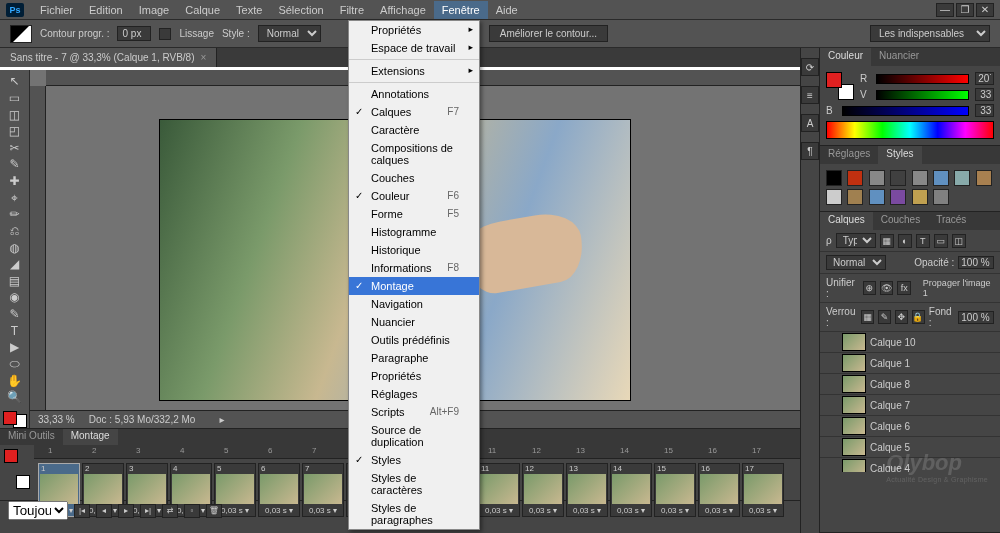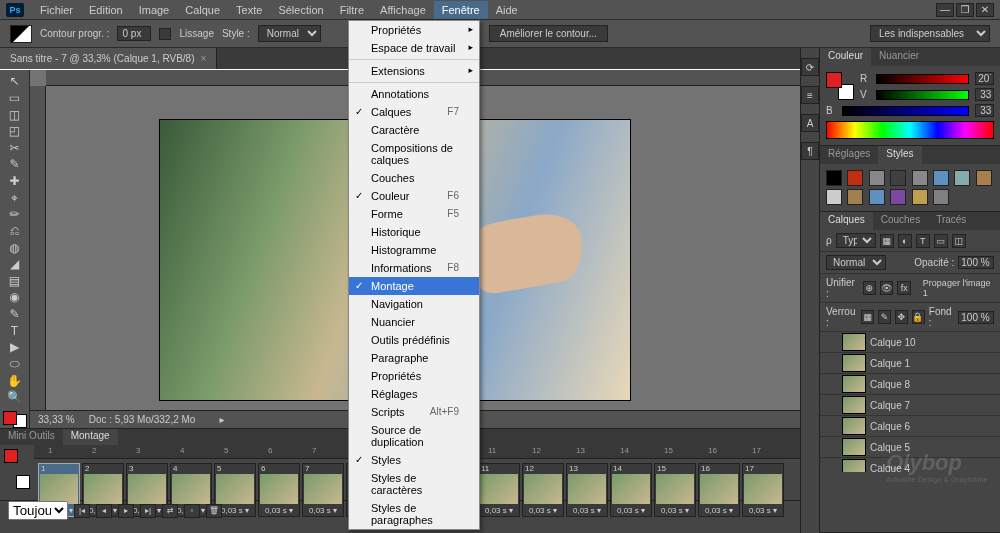--- a/index.html
+++ b/index.html
@@ -8,21 +8,21 @@
   .ps-logo { width: 18px; height: 14px; background: #001e36; color: #31a8ff; font-weight: bold; font-size: 9px; display: flex; align-items: center; justify-content: center; border-radius: 2px; margin-right: 8px; }
   .menubar .menu-item { padding: 3px 8px; cursor: default; }
   .menubar .menu-item.open { background: #4a6a8a; color: #fff; }
   .win-controls { margin-left: auto; display: flex; gap: 2px; }
   .win-controls span { width: 18px; height: 14px; background: #3a3a3a; display: flex; align-items: center; justify-content: center; font-size: 10px; border: 1px solid #222; }
   .optbar { height: 28px; background: #535353; border-bottom: 1px solid #2a2a2a; display: flex; align-items: center; padding: 0 10px; gap: 8px; font-size: 10px; }
   .optbar .swatch { width: 22px; height: 18px; background: linear-gradient(135deg,#000 48%,#fff 52%); border:1px solid #222; }
   .optbar select, .optbar input, .optbar button { background: #3a3a3a; color: #ccc; border: 1px solid #222; font-size: 10px; padding: 1px 4px; }
   .optbar .chk { width:12px; height:12px; border:1px solid #222; background:#3a3a3a; display:inline-block; }
   .essentials { margin-left: auto; }
-  .tabbar { height: 22px; background: #3a3a3a; border-bottom: 1px solid #ffffff; display: flex; align-items: stretch; }
+  .tabbar { height: 22px; background: #3a3a3a; border-bottom: 3px solid #ffffff; display: flex; align-items: stretch; }
   .doctab { background: #535353; border-right: 1px solid #222; padding: 0 10px; display: flex; align-items: center; gap: 6px; font-size: 10px; }
   .doctab .x { color: #999; }
   .workspace { position: absolute; top: 70px; left: 0; right: 200px; bottom: 105px; display: flex; }
   .toolbar { width: 30px; background: #535353; border-right: 1px solid #2a2a2a; display: flex; flex-direction: column; align-items: center; padding-top: 4px; gap: 2px; }
   .toolbar .tool { width: 22px; height: 20px; display: flex; align-items: center; justify-content: center; font-size: 12px; color: #ccc; border-radius: 2px; }
   .toolbar .fgbg { position: relative; width: 24px; height: 24px; margin-top: 4px; }
   .toolbar .fgbg .bg { position: absolute; right: 0; bottom: 0; width: 14px; height: 14px; background: #fff; border: 1px solid #000; }
   .toolbar .fgbg .fg { position: absolute; left: 0; top: 0; width: 14px; height: 14px; background: #e02020; border: 1px solid #000; }
   .canvas-area { flex: 1; background: #737373; position: relative; overflow: hidden; }
   .ruler-h { position: absolute; top: 0; left: 16px; right: 0; height: 16px; background: #535353; border-bottom: 1px solid #222; }
@@ -212,24 +212,24 @@
     </div>
     <div class="dd-item checked">
       <span>Couleur</span>
       <span class="shortcut">F6</span>
     </div>
     <div class="dd-item">
       <span>Forme</span>
       <span class="shortcut">F5</span>
     </div>
     <div class="dd-item">
+      <span>Histogramme</span>
+    </div>
+    <div class="dd-item">
       <span>Historique</span>
-    </div>
-    <div class="dd-item">
-      <span>Histogramme</span>
     </div>
     <div class="dd-item">
       <span>Informations</span>
       <span class="shortcut">F8</span>
     </div>
     <div class="dd-item checked highlight">
       <span>Montage</span>
     </div>
     <div class="dd-item">
       <span>Navigation</span>

